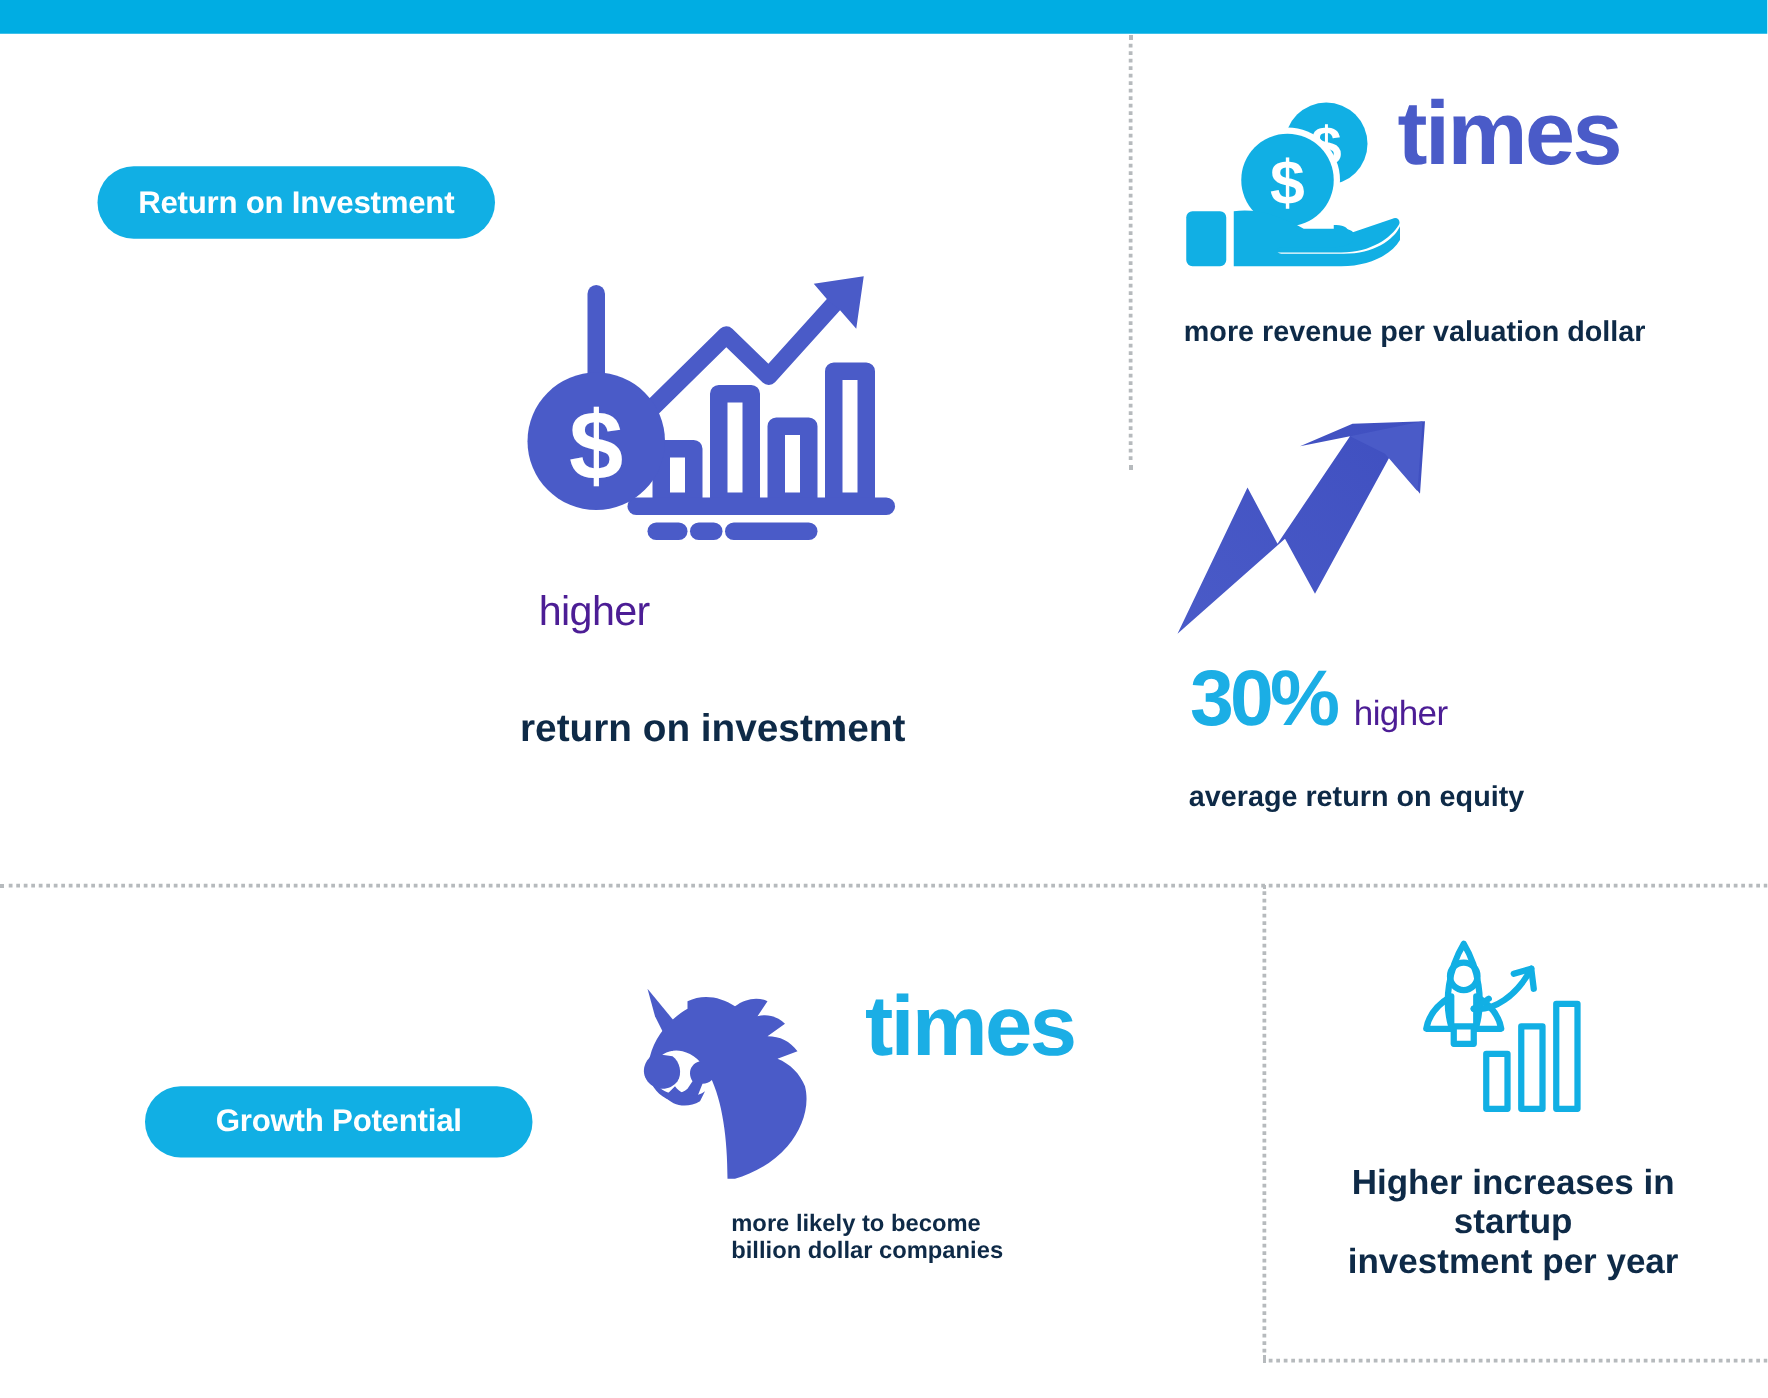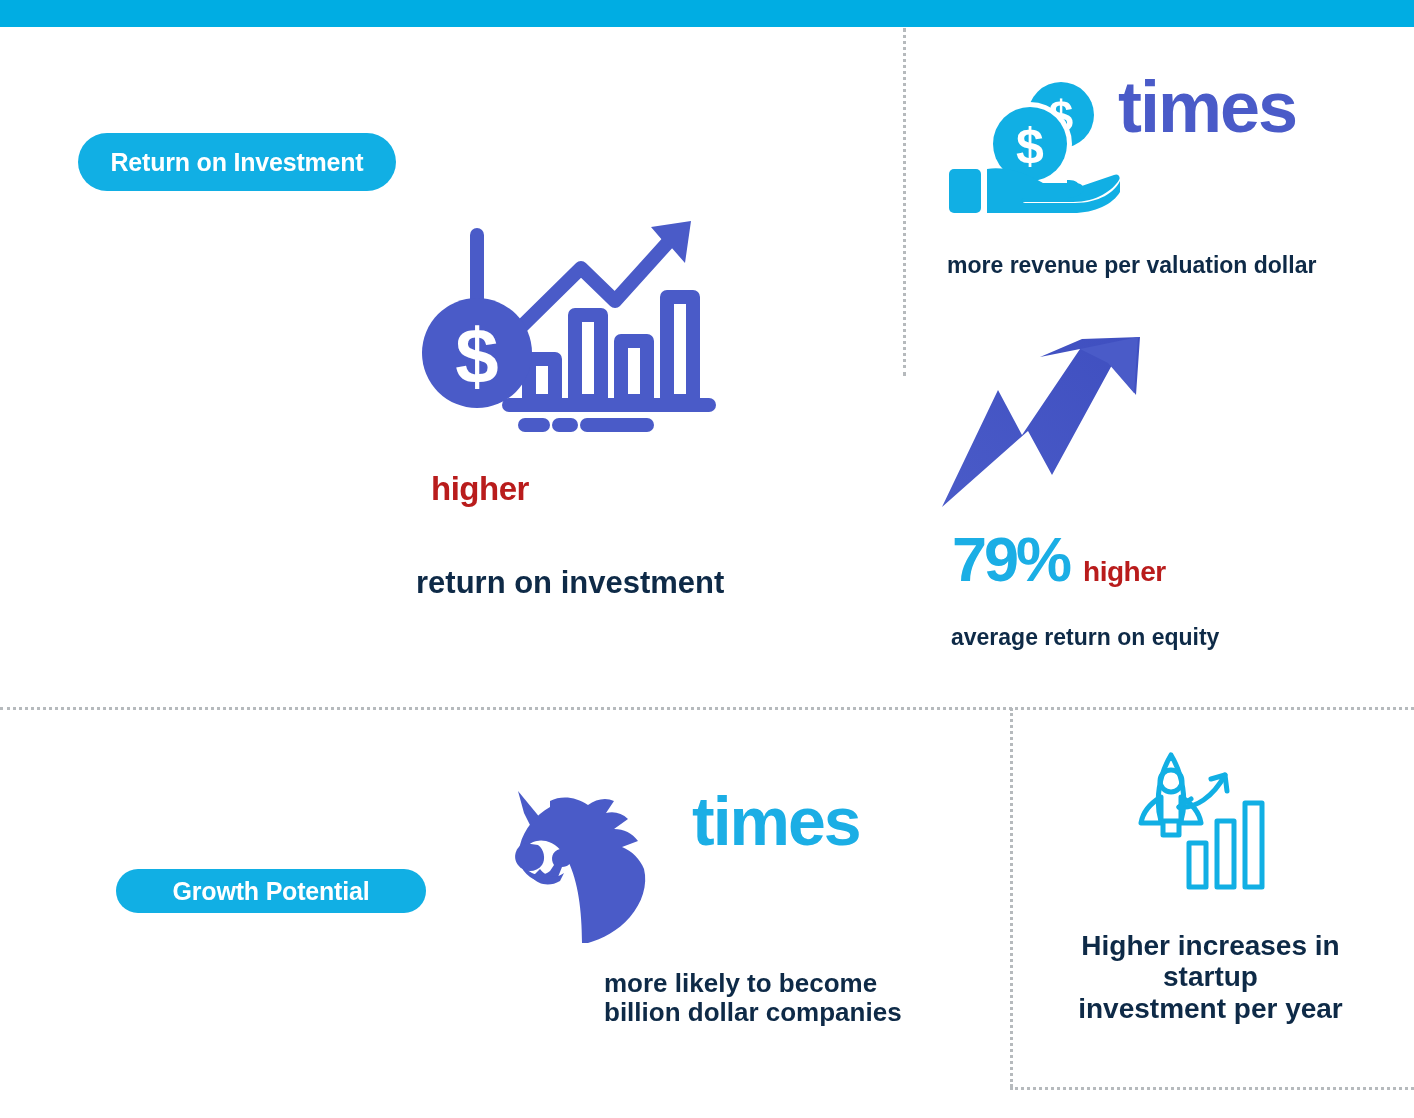--- a/index.html
+++ b/index.html
@@ -48,32 +48,32 @@
     color: #ffffff;
     border-radius: 999px;
     display: flex;
     align-items: center;
     justify-content: center;
     font-weight: bold;
     letter-spacing: -0.2px;
     box-sizing: border-box;
   }
   #pill-roi    { left: 78px;  top: 133px; width: 318px; height: 58px; font-size: 25px; }
-  #pill-growth { left: 116px; top: 869px; width: 310px; height: 44px; font-size: 25px; }
+  #pill-growth { left: 116px; top: 869px; width: 310px; height: 57px; font-size: 25px; }
 
   
   .stat-number {
     color: #1BAEE5;
     font-weight: bold;
     line-height: 1;
     letter-spacing: -3px;
   }
   .stat-suffix {
-    color: #b91c1c;
-    font-weight: bold;
+    color: #4c1d95;
+    font-weight: normal;
     letter-spacing: -0.5px;
   }
   .caption {
     color: #0E2A47;
     font-weight: bold;
     line-height: 1.12;
   }
 
   
   #roi-figure {
@@ -126,22 +126,22 @@
     position: absolute;
     left: 692px; top: 790px;
     color: #1BAEE5;
     font-weight: bold;
     font-size: 68px;
     line-height: 0.94;
     letter-spacing: -2px;
   }
   #unicorn-caption {
     position: absolute;
-    left: 604px; top: 969px;
-    font-size: 26px;
+    left: 585px; top: 969px;
+    font-size: 19px;
   }
 
   
   #valuation-caption {
     position: absolute;
     left: 1033px; top: 930px;
     width: 355px;
     text-align: center;
     font-size: 28px;
   }
@@ -236,21 +236,21 @@
         <stop offset="100%" stop-color="#3F4FC0"></stop>
       </linearGradient>
     </defs>
     <path d="M2 172 L58 55 L82 100 L140 14 L100 22 L142 4 L200 2 L196 60
              L172 30 L112 140 L88 96 L2 172 Z" fill="url(#arrowGrad)"></path>
     <path d="M140 14 L198 2 L194 58 L168 28 Z" fill="#4A5BC8"></path>
   </svg>
 </div>
 
 <div id="roe-figure">
-  <span class="stat-number">79%</span>
+  <span class="stat-number">30%</span>
   <span class="stat-suffix">higher</span>
 </div>
 <div id="roe-caption" class="caption">average return on equity</div>
 
 <div id="pill-growth" class="pill">
   <span>Growth Potential</span>
 </div>
 
 <div id="icon-unicorn" class="icon-abs">
   <svg width="160" height="160" viewBox="0 0 160 160" xmlns="http://www.w3.org/2000/svg">

